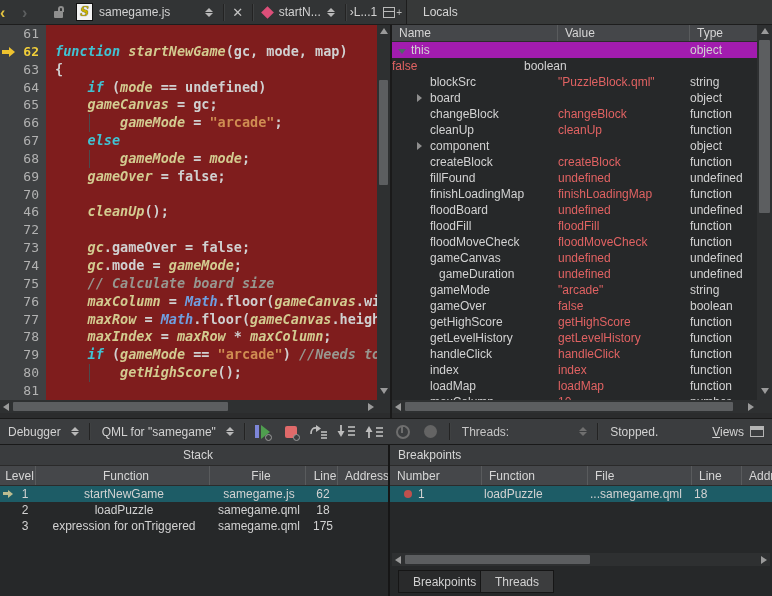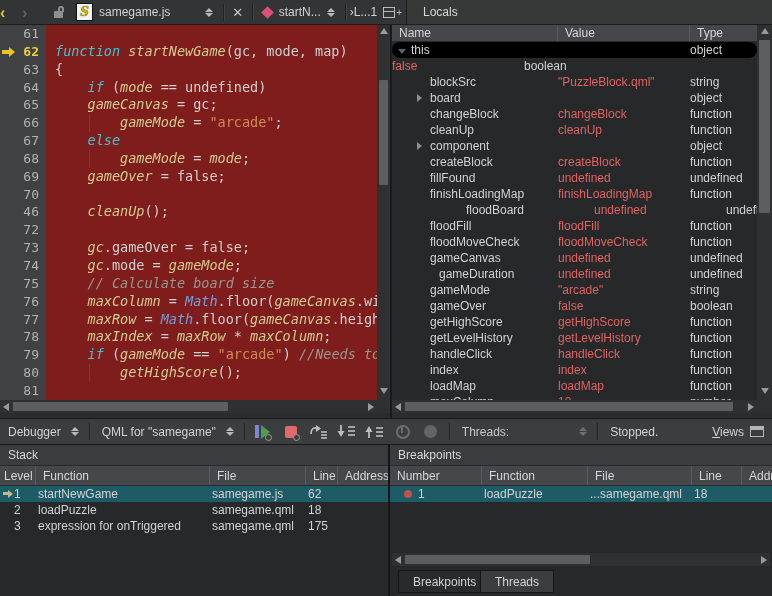--- a/index.html
+++ b/index.html
@@ -38,21 +38,21 @@
   
   #editor-pane{left:0;top:25px;width:390px;height:393px;background:#7f1d1d;}
   #gutter{position:absolute;left:0;top:0;width:46px;height:375px;background:#3f4143;overflow:hidden;}
   .gline{position:relative;height:17.857px;line-height:17.857px;text-align:right;padding-right:7px;
          font-family:"DejaVu Sans Mono",monospace;font-size:13px;color:#b2b2b2;}
   .gline.cur{color:#f2cf3a;font-weight:bold;}
   .exec-arrow{position:absolute;left:2px;top:7px;width:7px;height:4px;background:#eec22f;}
   .exec-arrow:after{content:"";position:absolute;left:7px;top:-3px;border-left:6px solid #eec22f;border-top:5px solid transparent;border-bottom:5px solid transparent;}
   #code{position:absolute;left:46px;top:0;width:331px;height:375px;overflow:hidden;}
   .cline{height:17.857px;line-height:17.857px;white-space:pre;padding-left:9px;
-         font-family:"DejaVu Sans Mono",monospace;font-size:13.5px;color:#d0d0d0;}
+         font-family:"DejaVu Sans Mono",monospace;font-size:13.5px;color:#d0d0d0;font-weight:bold;}
   .tk-kw{color:#41c2d2;font-style:italic;}
   .tk-var{color:#d3cb90;font-style:italic;}
   .tk-pl{color:#d0d0d0;}
   .tk-str{color:#cf8d52;}
   .tk-com{color:#979790;font-style:italic;}
   .tk-cls{color:#6f9fe0;font-style:italic;}
   .iguide{position:absolute;width:1px;background:#4a4c4e;}
 
   
   .sb{background:#2e3031;position:absolute;}
@@ -62,21 +62,21 @@
   .sb .tri-r{width:0;height:0;border-top:4px solid transparent;border-bottom:4px solid transparent;border-left:6px solid #9a9a9a;margin:3px;}
   .sb .handle{position:absolute;background:#5c5e60;border-radius:1px;}
   .corner{position:absolute;background:#2e3031;}
 
   
   #locals-pane{left:390px;top:25px;width:382px;height:393px;background:#262829;border-left:2px solid #1a1a1a;box-sizing:border-box;}
   .thead{display:flex;background:#45474a;color:#d6d6d6;height:17px;line-height:17px;border-bottom:1px solid #2b2b2b;box-sizing:border-box;}
   .thead .hc{padding-left:7px;border-right:1px solid #595b5d;box-sizing:border-box;overflow:hidden;white-space:nowrap;}
   #locals-rows{position:absolute;left:0;top:17px;width:365px;height:358px;overflow:hidden;}
   .lrow{display:flex;height:16px;line-height:16px;white-space:nowrap;}
-  .lrow.sel{background:#000000;border-radius:8px;}
+  .lrow.sel{background:#a21caf;}
   .lrow .c-name{width:166px;display:flex;align-items:center;box-sizing:border-box;overflow:hidden;}
   .lrow .c-val{width:132px;color:#e06262;overflow:hidden;box-sizing:border-box;}
   .lrow .c-type{flex:1;overflow:hidden;}
   .expander{width:10px;display:inline-block;margin-right:3px;}
   .exp-open{width:0;height:0;border-left:4px solid transparent;border-right:4px solid transparent;border-top:5px solid #51666a;display:inline-block;}
   .exp-closed{width:0;height:0;border-top:4px solid transparent;border-bottom:4px solid transparent;border-left:5px solid #8f8f8f;display:inline-block;}
 
   
   #dbg-bar{left:0;top:418px;width:772px;height:27px;background:#3b3d3f;border-top:1px solid #191919;border-bottom:1px solid #191919;box-sizing:border-box;display:flex;align-items:center;}
   #dbg-bar .label{margin:0 4px 0 8px;}
@@ -87,21 +87,21 @@
   .bug-dot{position:absolute;right:1px;bottom:0;width:5px;height:5px;background:#3c3e40;border:1px solid #9a9a9a;border-radius:50%;}
   .ic-power .ring{width:10px;height:10px;border:2px solid #6e6e6e;border-radius:50%;position:relative;}
   .ic-power .tick{position:absolute;left:50%;top:0;width:2px;height:6px;background:#3b3d3f;border-left:2px solid #6e6e6e;transform:translateX(-2px);}
   .ic-rec{width:13px;height:13px;background:#646464;border-radius:50%;}
   .views-box{position:relative;width:14px;height:11px;border:1px solid #b4b4b4;box-sizing:border-box;margin:0 8px 0 6px;}
   .views-box:before{content:"";position:absolute;left:0;right:0;top:0;height:3px;background:#b4b4b4;}
   .ulfirst::first-letter{text-decoration:underline;}
 
   
   .pane-title{height:21px;line-height:21px;background:#3a3c3e;padding-left:8px;color:#d6d6d6;border-bottom:1px solid #2a2a2a;box-sizing:border-box;}
-  #stack-pane{left:0;top:445px;width:388px;height:151px;background:#262829;}
+  #stack-pane{left:0;top:445px;width:388px;height:151px;background:#262829;text-align:center;}
   #bp-pane{left:390px;top:445px;width:382px;height:151px;background:#262829;}
   #vsplit-bottom{left:388px;top:445px;width:2px;height:151px;background:#161616;}
   .grow-rows{position:relative;}
   .grid-row{display:flex;height:16px;line-height:16px;white-space:nowrap;position:relative;}
   .grid-row.sel{background:#1d5c66;}
   .grid-row .cell{overflow:hidden;box-sizing:border-box;}
   .thead .hc:last-child{border-right:none;}
   .stack-arrow{position:absolute;left:3px;top:6px;width:5px;height:3px;background:#bcbc90;}
   .stack-arrow:after{content:"";position:absolute;left:5px;top:-2px;border-left:5px solid #bcbc90;border-top:4px solid transparent;border-bottom:4px solid transparent;}
   .bp-dot{display:inline-block;width:8px;height:8px;border-radius:50%;background:#c0504d;margin:0 6px 0 12px;}
@@ -296,21 +296,21 @@
         </div>
         <div class="lrow">
           <div class="c-name" style="padding-left: 25px;">
             <span class="expander"></span>
             <span>finishLoadingMap</span>
           </div>
           <div class="c-val">finishLoadingMap</div>
           <div class="c-type">function</div>
         </div>
         <div class="lrow">
-          <div class="c-name" style="padding-left: 25px; margin-left: 36px;">
+          <div class="c-name" style="padding-left: 25px;">
             <span class="expander"></span>
             <span>floodBoard</span>
           </div>
           <div class="c-val">undefined</div>
           <div class="c-type">undefined</div>
         </div>
         <div class="lrow">
           <div class="c-name" style="padding-left: 25px;">
             <span class="expander"></span>
             <span>floodFill</span>

